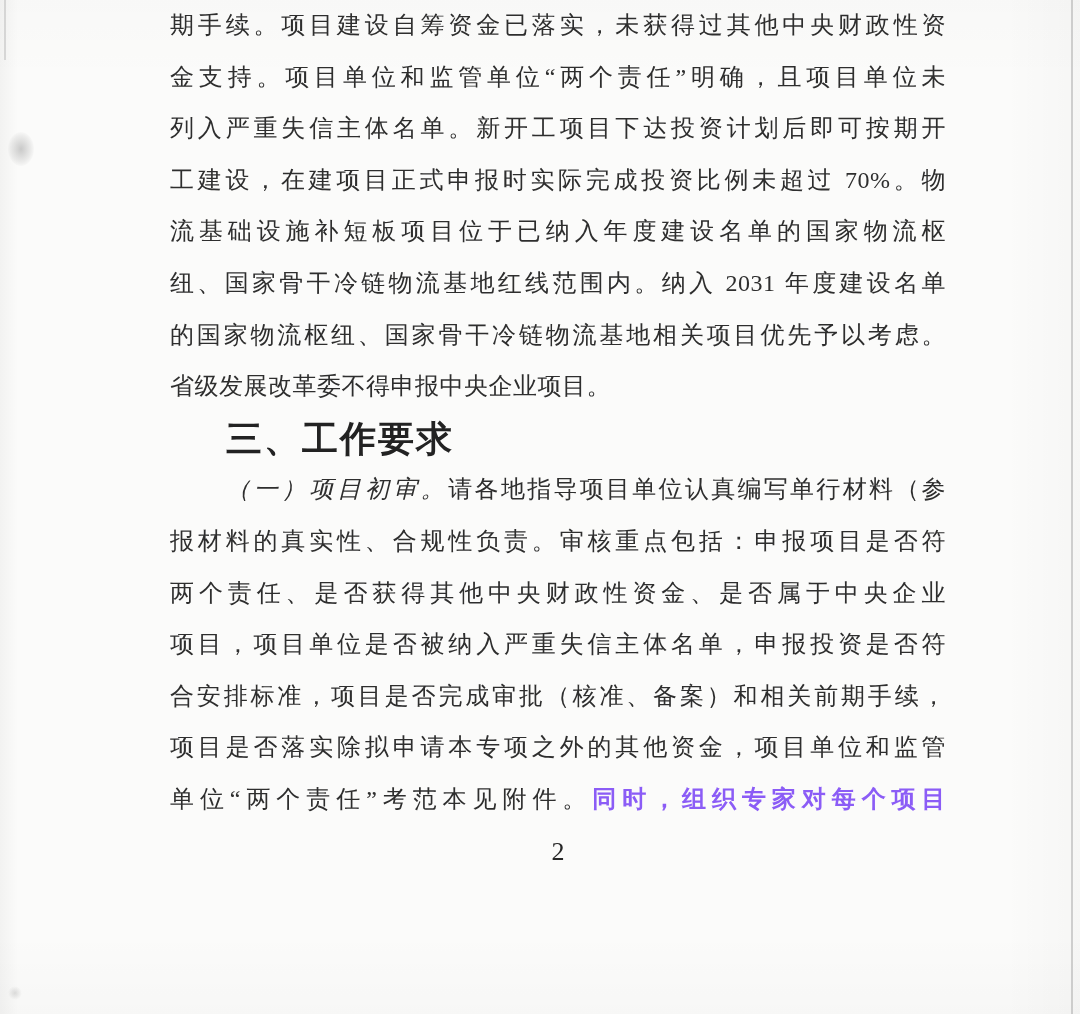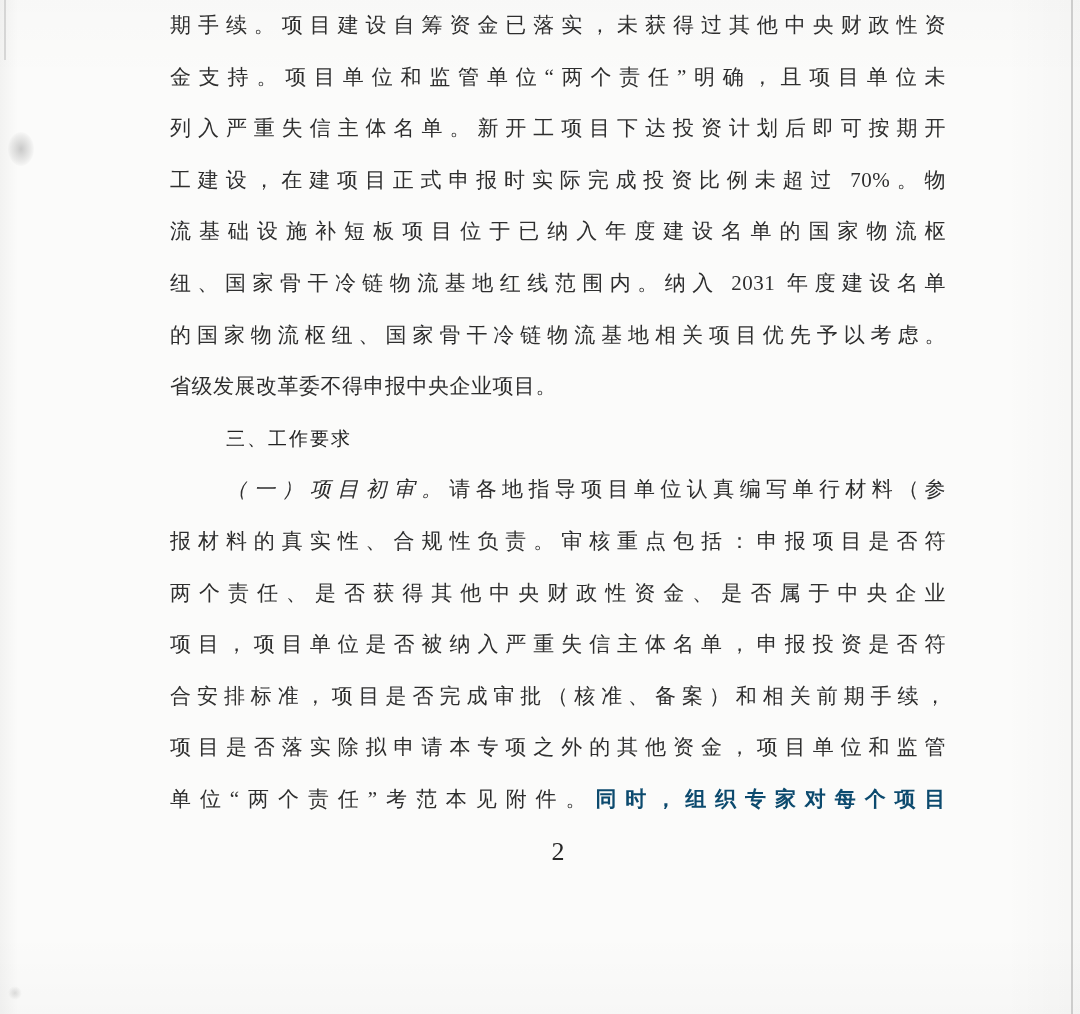--- a/index.html
+++ b/index.html
@@ -29,54 +29,54 @@
   .text-column {
     position: absolute;
     left: 170px;
     top: 0;
     width: 776px;
     color: #2e2e2e;
   }
   .line {
     height: 51.6px;
     line-height: 51.6px;
-    font-size: 21px;
+    font-size: 24px;
     letter-spacing: 0.5px;
     white-space: nowrap;
     text-align: justify;
     text-align-last: justify;
     text-justify: inter-character;
     white-space: normal;
   }
   .line.no-stretch {
     text-align: left;
     text-align-last: left;
   }
   .line.indent-first {
     padding-left: 56px;
   }
   .heading-line {
     height: 51.6px;
     line-height: 51.6px;
     padding-left: 56px;
     font-family: "Liberation Sans", "DejaVu Sans", sans-serif;
-    font-weight: normal;
-    font-size: 19px;
+    font-weight: bold;
+    font-size: 36px;
     letter-spacing: 2px;
     color: #222222;
     text-align: left;
     text-align-last: left;
   }
   .lead-kaiti {
     font-style: italic;
     letter-spacing: 2px;
   }
   .emphasis-dark {
     font-weight: bold;
-    color: #0c4a6e;
+    color: #8b5cf6;
   }
   .page-number-line {
     height: 51.6px;
     line-height: 51.6px;
     font-size: 26px;
     text-align: center;
     text-align-last: center;
     color: #272727;
   }
   

